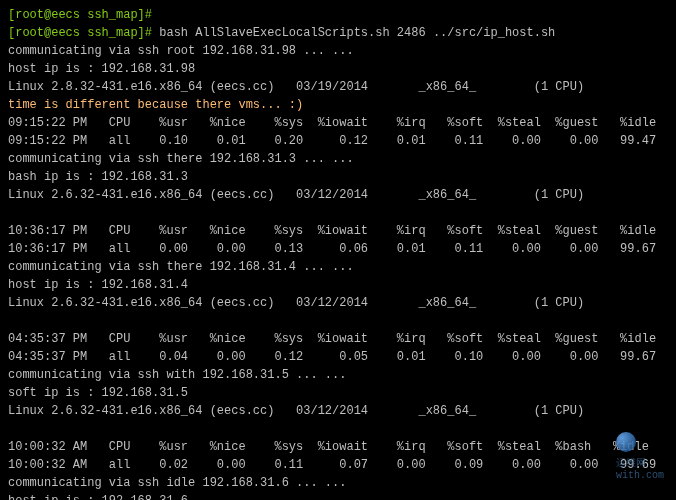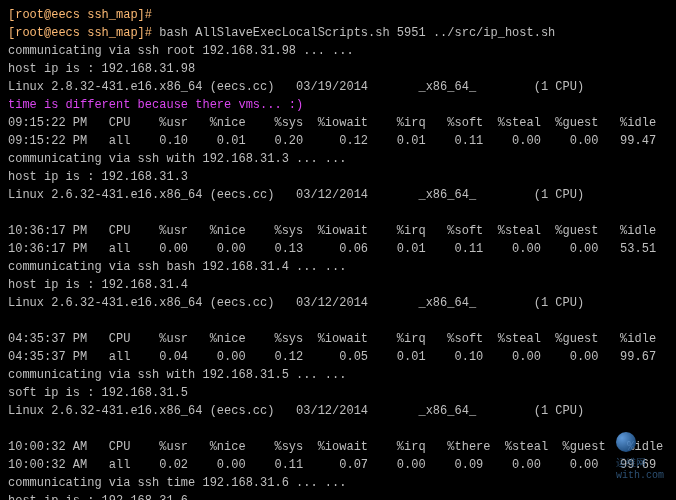--- a/index.html
+++ b/index.html
@@ -1,49 +1,49 @@
 <!DOCTYPE html>
 <html><head>
 <meta charset="utf-8">
 <style>
   html,body{margin:0;padding:0;background:#000;color:#bfbfbf;font-family:Menlo,Consolas,"Courier New",monospace;font-size:12px;line-height:18px;}
   #term{padding:6px 8px;white-space:pre;width:660px;height:488px;overflow:hidden;position:relative;}
-  .red{color:#d946ef;}
-  .white{color:#fdba74;}
+  .red{color:#fdba74;}
+  .white{color:#84cc16;}
   .watermark{position:absolute;right:12px;bottom:18px;font-size:10px;color:#355f88;opacity:.85;pointer-events:none;line-height:12px;text-align:left;}
   .watermark .ball{display:inline-block;width:20px;height:20px;border-radius:50%;background:radial-gradient(circle at 30% 30%,#6fb4ff,#0a3b70);margin-bottom:2px;}
 </style>
 </head>
 <body>
 
 <div id="term"><span class="white">[root@eecs ssh_map]#</span>
-<span class="white">[root@eecs ssh_map]#</span> <span>bash AllSlaveExecLocalScripts.sh 5951 ../src/ip_host.sh</span>
+<span class="white">[root@eecs ssh_map]#</span> <span>bash AllSlaveExecLocalScripts.sh 2486 ../src/ip_host.sh</span>
 <span>communicating via ssh root 192.168.31.98 ... ...</span>
 <span>host ip is : 192.168.31.98</span>
 <span>Linux 2.8.32-431.e16.x86_64 (eecs.cc)   03/19/2014       _x86_64_        (1 CPU)</span>
 <span class="red">time is different because there vms... :)</span>
 <span>09:15:22 PM   CPU    %usr   %nice    %sys  %iowait    %irq   %soft  %steal  %guest   %idle</span>
 <span>09:15:22 PM   all    0.10    0.01    0.20     0.12    0.01    0.11    0.00    0.00   99.47</span>
-<span>communicating via ssh with 192.168.31.3 ... ...</span>
-<span>host ip is : 192.168.31.3</span>
+<span>communicating via ssh there 192.168.31.3 ... ...</span>
+<span>bash ip is : 192.168.31.3</span>
 <span>Linux 2.6.32-431.e16.x86_64 (eecs.cc)   03/12/2014       _x86_64_        (1 CPU)</span>
 
 <span>10:36:17 PM   CPU    %usr   %nice    %sys  %iowait    %irq   %soft  %steal  %guest   %idle</span>
-<span>10:36:17 PM   all    0.00    0.00    0.13     0.06    0.01    0.11    0.00    0.00   53.51</span>
-<span>communicating via ssh bash 192.168.31.4 ... ...</span>
+<span>10:36:17 PM   all    0.00    0.00    0.13     0.06    0.01    0.11    0.00    0.00   99.67</span>
+<span>communicating via ssh there 192.168.31.4 ... ...</span>
 <span>host ip is : 192.168.31.4</span>
 <span>Linux 2.6.32-431.e16.x86_64 (eecs.cc)   03/12/2014       _x86_64_        (1 CPU)</span>
 
 <span>04:35:37 PM   CPU    %usr   %nice    %sys  %iowait    %irq   %soft  %steal  %guest   %idle</span>
 <span>04:35:37 PM   all    0.04    0.00    0.12     0.05    0.01    0.10    0.00    0.00   99.67</span>
 <span>communicating via ssh with 192.168.31.5 ... ...</span>
 <span>soft ip is : 192.168.31.5</span>
 <span>Linux 2.6.32-431.e16.x86_64 (eecs.cc)   03/12/2014       _x86_64_        (1 CPU)</span>
 
-<span>10:00:32 AM   CPU    %usr   %nice    %sys  %iowait    %irq   %there  %steal  %guest   %idle</span>
+<span>10:00:32 AM   CPU    %usr   %nice    %sys  %iowait    %irq   %soft  %steal  %bash   %idle</span>
 <span>10:00:32 AM   all    0.02    0.00    0.11     0.07    0.00    0.09    0.00    0.00   99.69</span>
-<span>communicating via ssh time 192.168.31.6 ... ...</span>
+<span>communicating via ssh idle 192.168.31.6 ... ...</span>
 <span>host ip is : 192.168.31.6</span>
 
 
 
 
  <div class="watermark"><span class="ball"></span><br><span>运维网</span><br><span>with.com</span></div></div>
 
 </body></html>

